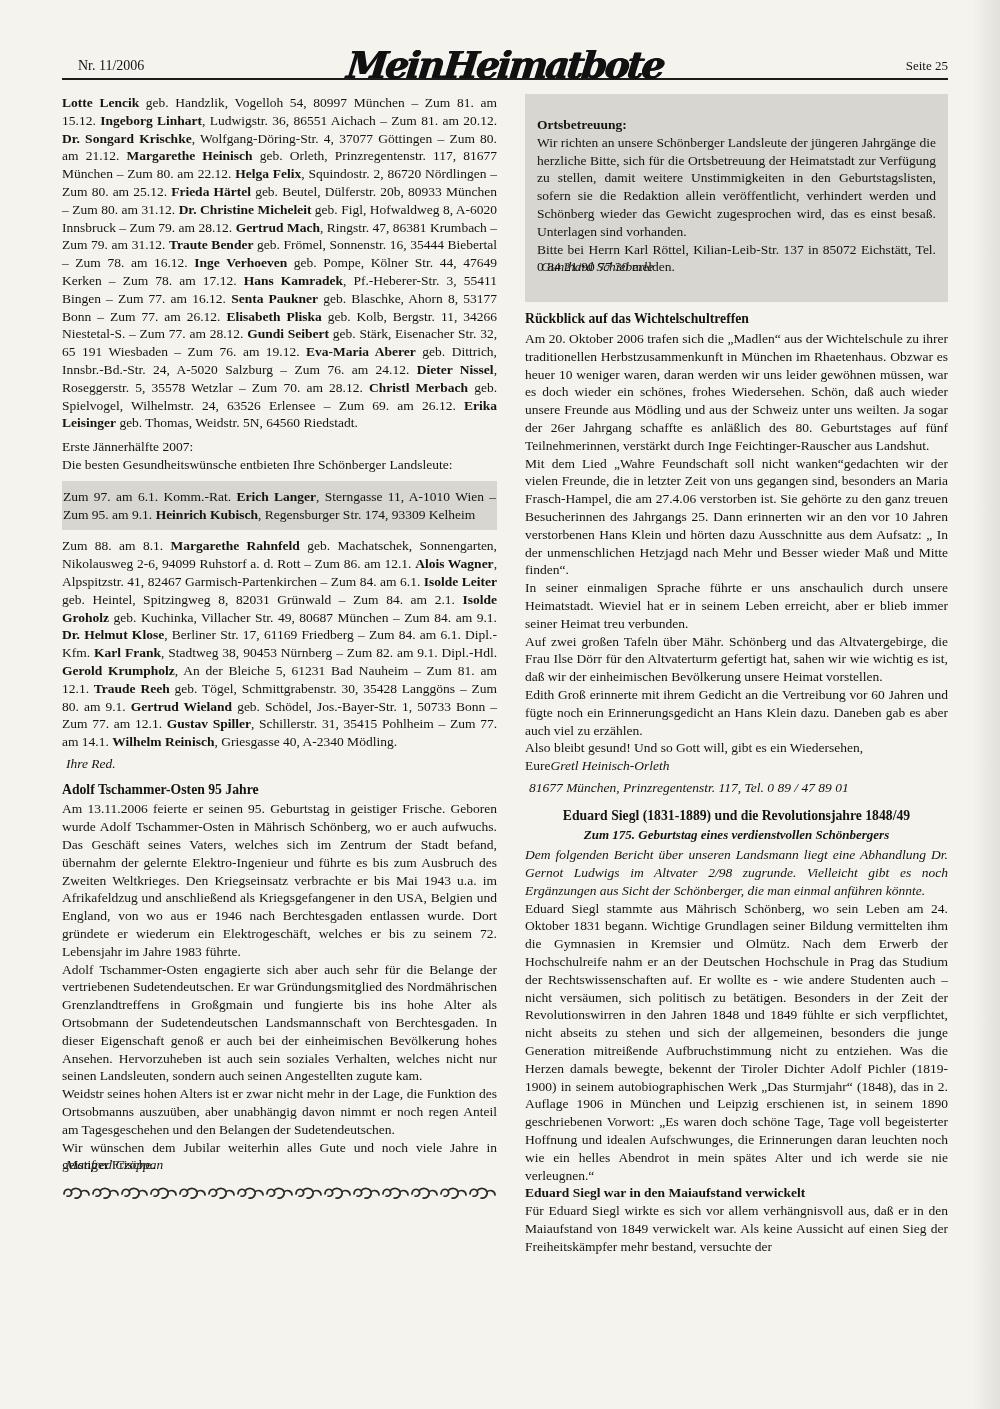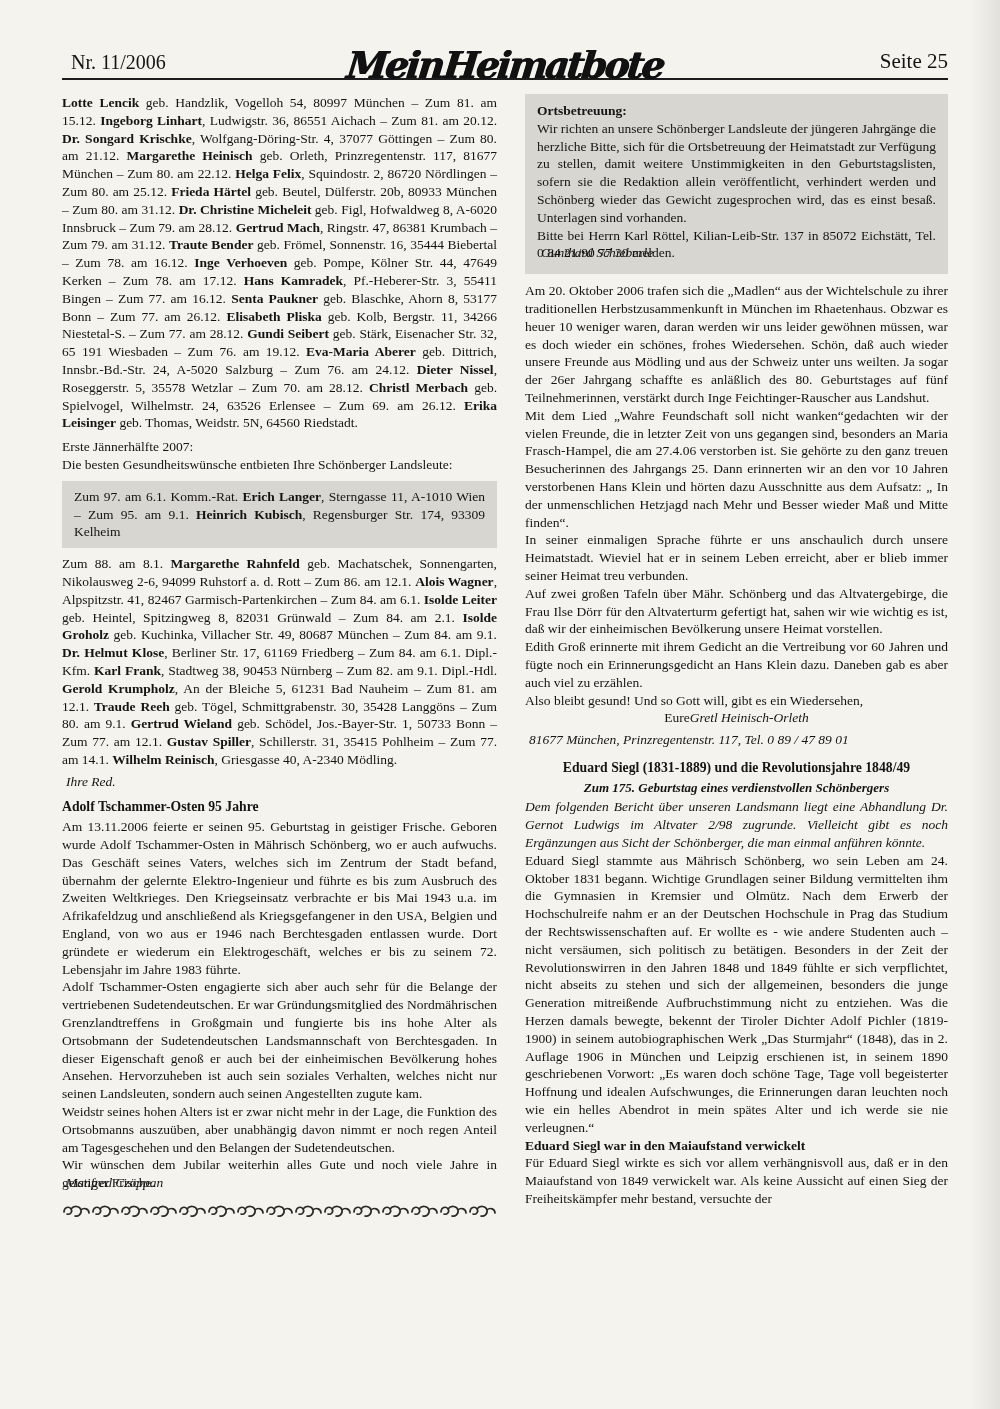--- a/index.html
+++ b/index.html
@@ -3,45 +3,45 @@
 <meta charset="utf-8">
 <style>
   html,body{margin:0;padding:0;background:#777;}
   .page{position:relative;width:1000px;height:1409px;margin:0 auto;background:#f4f3ee;
         overflow:hidden;font-family:"Liberation Serif","DejaVu Serif",serif;color:#161412;}
   .scan-right{position:absolute;top:0;right:0;width:28px;height:100%;
         background:linear-gradient(to left, rgba(110,108,100,0.14), rgba(110,108,100,0));pointer-events:none;}
   .content{position:absolute;left:62px;top:36px;width:886px;}
   
   .header{position:relative;height:42px;border-bottom:2px solid #1c1c1c;}
-  .issue{position:absolute;left:9px;bottom:4px;font-size:20px;}
-  .pageno{position:absolute;right:0;bottom:4px;font-size:21px;}
+  .issue{position:absolute;left:16px;bottom:4px;font-size:14px;}
+  .pageno{position:absolute;right:0;bottom:4px;font-size:13px;}
   .masthead{position:absolute;left:50%;bottom:-9px;transform:translateX(-50%) skewX(-6deg);
         font-family:"DejaVu Serif",serif;font-weight:bold;font-style:italic;font-size:37px;
         letter-spacing:-2.5px;word-spacing:-9px;white-space:nowrap;color:#111;
         text-shadow:0.7px 0 0 #111,-0.4px 0 0 #111;}
   
   .columns{display:flex;gap:28px;margin-top:14px;}
   .col{width:435px;font-size:13.5px;line-height:17.8px;text-align:justify;
         hyphens:auto;-webkit-hyphens:auto;}
   .para{margin:0;}
   .gap-top{margin-top:6px;}
   .bold{font-weight:bold;}
   .italic{font-style:italic;}
   .bold-italic{font-weight:bold;}
   .center{text-align:center;}
   .sig-right{margin:4px;font-style:italic;}
   .pull-up{margin-top:-17.8px;}
   .art-title{font-size:13.7px;font-weight:bold;margin:8px 0 2px;text-align:left;}
   .art-subtitle{font-size:13px;font-weight:bold;font-style:italic;margin:0 0 2px;}
   .art-title.center{text-align:center;margin-top:10px;}
-  .graybox{background:#d7d6d1;padding:7px 12px;margin:7px 0;}
+  .graybox{background:#d7d6d1;padding:7px 1px;margin:7px 0;}
   .graybox .para{margin:0;}
-  .boxed-appeal{margin:0 0 8px 0;padding:8px 12px;}
-  .eure-row{display:flex;justify-content:center;}
+  .boxed-appeal{margin:0 0 8px 0;padding:22px 12px;}
+  .eure-row{display:flex;justify-content:flex-start;}
   .ornament{display:block;margin-top:12px;}
 </style>
 </head>
 <body>
 
 <div class="page">
   <div class="scan-right"></div>
   <div class="content">
 
     <header class="header">
@@ -86,20 +86,21 @@
       <section class="col">
 
         <div class="graybox boxed-appeal">
           <p class="para bold">Ortsbetreuung:</p>
           <p class="para">Wir richten an unsere Schönberger Landsleute der jüngeren Jahrgänge die herzliche Bitte, sich für die Ortsbetreuung der Heimatstadt zur Verfügung zu stellen, damit weitere Unstimmigkeiten in den Geburtstagslisten, sofern sie die Redaktion allein veröffentlicht, verhindert werden und Schönberg wieder das Gewicht zugesprochen wird, das es einst besaß. Unterlagen sind vorhanden.</p>
           <p class="para">Bitte bei Herrn Karl Röttel, Kilian-Leib-Str. 137 in 85072 Eichstätt, Tel. 0 84 21/90 77 30 melden.</p>
           <p class="sig-right pull-up">Gunthard Schieberle</p>
         </div>
 
         <article>
+          <h3 class="art-title">Rückblick auf das Wichtelschultreffen</h3>
           <p class="para">Am 20. Oktober 2006 trafen sich die „Madlen“ aus der Wichtelschule zu ihrer traditionellen Herbstzusammenkunft in München im Rhaetenhaus. Obzwar es heuer 10 weniger waren, daran werden wir uns leider gewöhnen müssen, war es doch wieder ein schönes, frohes Wiedersehen. Schön, daß auch wieder unsere Freunde aus Mödling und aus der Schweiz unter uns weilten. Ja sogar der 26er Jahrgang schaffte es anläßlich des 80. Geburtstages auf fünf Teilnehmerinnen, verstärkt durch Inge Feichtinger-Rauscher aus Landshut.</p>
           <p class="para">Mit dem Lied „Wahre Feundschaft soll nicht wanken“gedachten wir der vielen Freunde, die in letzter Zeit von uns gegangen sind, besonders an Maria Frasch-Hampel, die am 27.4.06 verstorben ist. Sie gehörte zu den ganz treuen Besucherinnen des Jahrgangs 25. Dann erinnerten wir an den vor 10 Jahren verstorbenen Hans Klein und hörten dazu Ausschnitte aus dem Aufsatz: „ In der unmenschlichen Hetzjagd nach Mehr und Besser wieder Maß und Mitte finden“.</p>
           <p class="para">In seiner einmaligen Sprache führte er uns anschaulich durch unsere Heimatstadt. Wieviel hat er in seinem Leben erreicht, aber er blieb immer seiner Heimat treu verbunden.</p>
           <p class="para">Auf zwei großen Tafeln über Mähr. Schönberg und das Altvatergebirge, die Frau Ilse Dörr für den Altvaterturm gefertigt hat, sahen wir wie wichtig es ist, daß wir der einheimischen Bevölkerung unsere Heimat vorstellen.</p>
           <p class="para">Edith Groß erinnerte mit ihrem Gedicht an die Vertreibung vor 60 Jahren und fügte noch ein Erinnerungsgedicht an Hans Klein dazu. Daneben gab es aber auch viel zu erzählen.</p>
           <p class="para">Also bleibt gesund! Und so Gott will, gibt es ein Wiedersehen,</p>
           <div class="eure-row">
             <span>Eure</span>
             <span class="italic">Gretl Heinisch-Orleth</span>
           </div>

